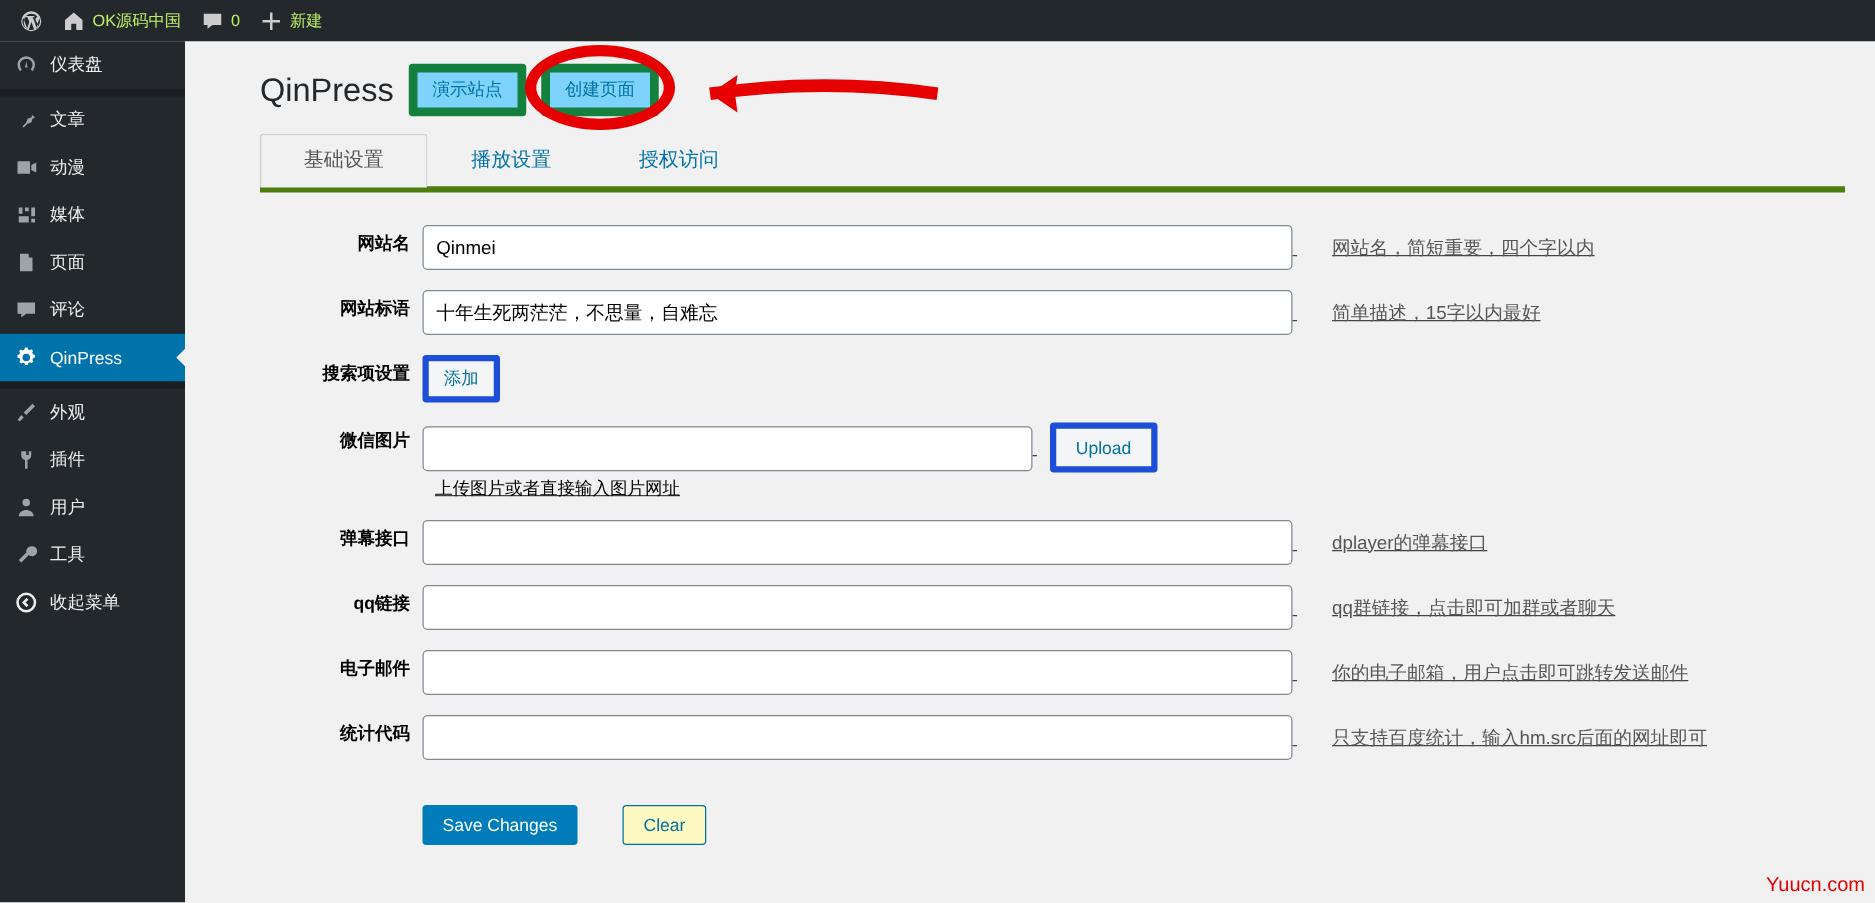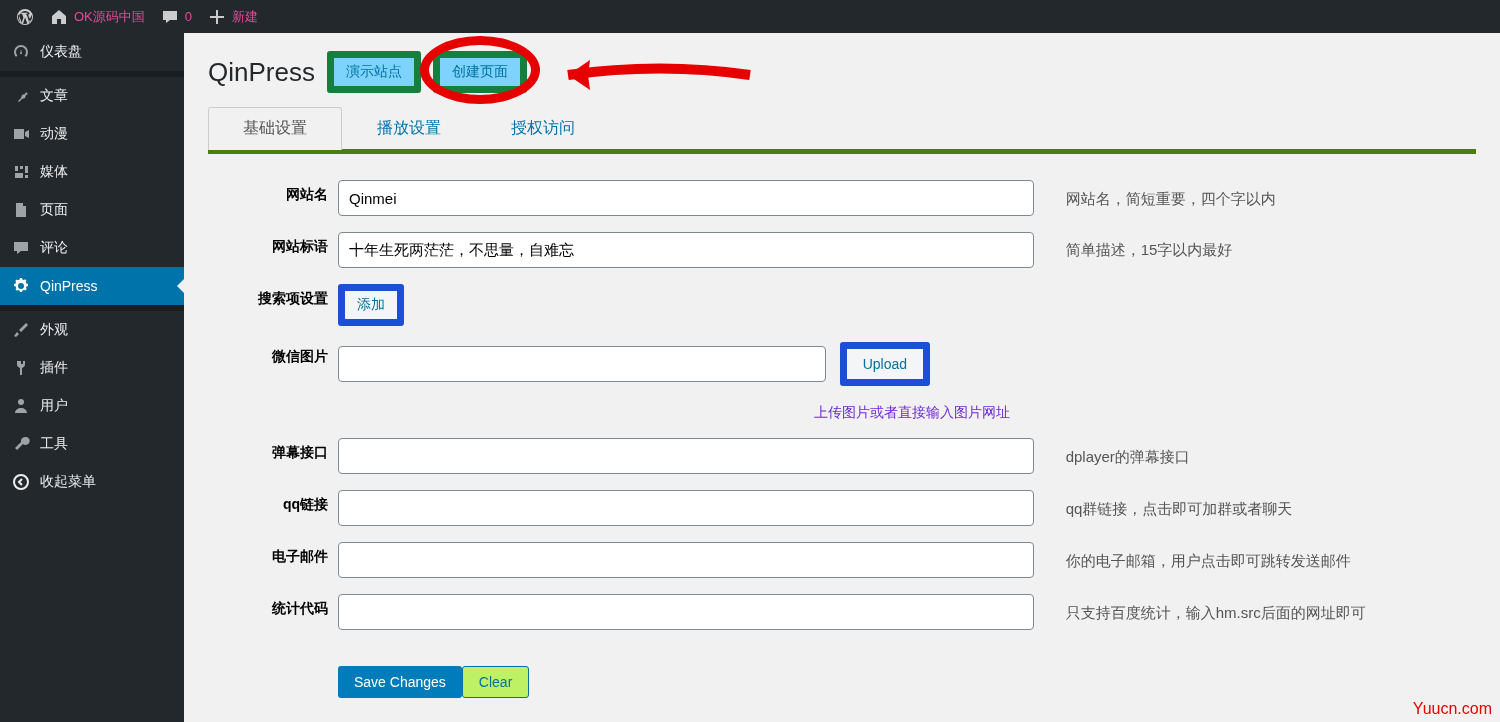--- a/index.html
+++ b/index.html
@@ -1,25 +1,25 @@
 <!DOCTYPE html>
 <html><head>
 <meta charset="utf-8">
 <style>
 * { box-sizing: border-box; margin: 0; padding: 0; }
 body { font-family: -apple-system, "PingFang SC", "Microsoft YaHei", sans-serif; font-size: 13px; color: #444; background: #f1f1f1; overflow: hidden; }
 #app { width: 1500px; height: 722px; position: relative; }
 
 
 .topbar { height: 33px; background: #23282d; color: #eee; display: flex; align-items: center; padding: 0 8px; font-size: 13px; }
-.topbar .item { display: flex; align-items: center; gap: 6px; padding: 0 8px; height: 33px; color: #ec4899; cursor: pointer; }
+.topbar .item { display: flex; align-items: center; gap: 6px; padding: 0 8px; height: 33px; color: #bef264; cursor: pointer; }
 .topbar svg { width: 18px; height: 18px; fill: #ccc; }
 
 
-.sidebar { position: absolute; top: 33px; left: 0; bottom: 0; width: 184px; background: #23282d; color: #eee; font-size: 14px; }
+.sidebar { position: absolute; top: 33px; left: 0; bottom: 0; width: 148px; background: #23282d; color: #eee; font-size: 14px; }
 .side-item { display: flex; align-items: center; gap: 10px; padding: 10px 12px; color: #eee; cursor: pointer; }
 .side-item svg { width: 18px; height: 18px; fill: rgba(240,245,250,.6); }
 .side-item.active { background: #0073aa; color: #fff; position: relative; }
 .side-item.active svg { fill: #fff; }
 .side-item.active::after { content:""; position:absolute; right:-1px; top:50%; transform:translateY(-50%); border:8px solid transparent; border-right-color:#f1f1f1; }
 .side-sep { height: 6px; background:#1a1e23; }
 
 
 .content { position:absolute; top:33px; left:184px; right:0; bottom:0; padding: 18px 24px 24px 24px; overflow:hidden; }
 .heading { display:flex; align-items:center; gap:12px; margin-bottom:0; }
@@ -27,30 +27,30 @@
 .page-btn { border:7px solid #15803d; color:#0071a1; background:#7dd3fc; padding:5px 12px; font-size:14px; border-radius:3px; cursor:pointer; }
 
 
 .tabs { display:flex; margin-top:14px; border-bottom:5px solid #4d7c0f; }
 .tab { padding:10px 34px; font-size:16px; color:#0073aa; cursor:pointer; border:1px solid transparent; border-bottom:none; background:transparent; }
 .tab.active { background:#f1f1f1; border-color:#ccc; border-radius:3px 3px 0 0; color:#555; margin-bottom:-1px; }
 
 
 .form-table { width:100%; margin-top:18px; border-spacing:0; }
 .form-table th { text-align:right; vertical-align:top; width:130px; padding:14px 10px 14px 0; font-weight:600; font-size:14px; color:#000000; }
-.form-table td { padding:8px 0; }
+.form-table td { padding:8px 0;text-decoration:underline; }
 .text-input { width:696px; height:36px; border:1px solid #7e8993; border-radius:4px; padding:4px 10px; font-size:15px; background:#fff; }
 .text-input.sm { width:488px; }
-.small-btn { border:7px solid #1d4ed8; color:#0071a1; background:#f3f5f6; padding:5px 12px; font-size:14px; border-radius:3px; cursor:pointer; }
+.small-btn { border:5px solid #1d4ed8; color:#0071a1; background:#f3f5f6; padding:5px 12px; font-size:14px; border-radius:3px; cursor:pointer; }
 .desc { font-size:15px; color:#555; margin-left:28px; }
-.hint { font-size:14px; color:#6d28d9; margin-top:18px; padding-left:10px;text-align:center; }
+.hint { font-size:14px; color:#000000; margin-top:4px; padding-left:10px; }
 
 .actions { margin-top:28px; margin-left:130px; display:flex; gap:0; }
 .primary-btn { background:#007cba; color:#fff; border:none; border-radius:3px; padding:8px 16px; font-size:14px; cursor:pointer; }
-.secondary-btn { background:#bef264; color:#0071a1; border:1px solid #0071a1; border-radius:3px; padding:0 16px; font-size:14px; cursor:pointer; }
+.secondary-btn { background:#fef9c3; color:#0071a1; border:1px solid #0071a1; border-radius:3px; padding:0 16px; font-size:14px; cursor:pointer;margin-left:36px; }
 
 
 .ann-circle { position:absolute; border:9px solid #e60000; border-radius:50%; pointer-events:none; }
 .ann-arrow { position:absolute; pointer-events:none; }
 .watermark { position:absolute; right:8px; bottom:4px; color:#e60000; font-size:16px; font-family: Arial, sans-serif; pointer-events:none; }
 </style>
 </head>
 <body>
 <div id="app">
 

